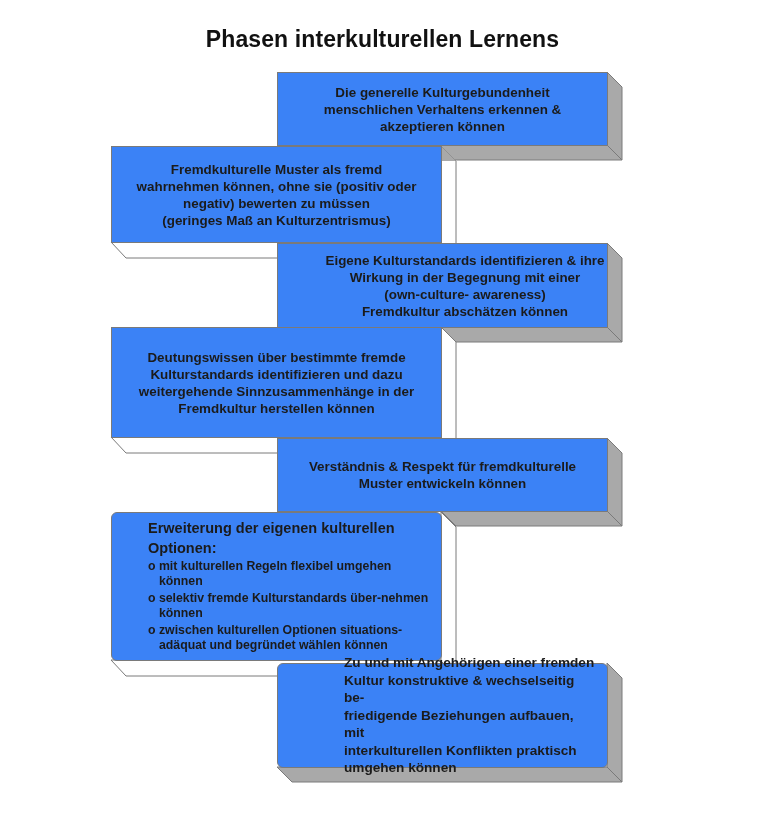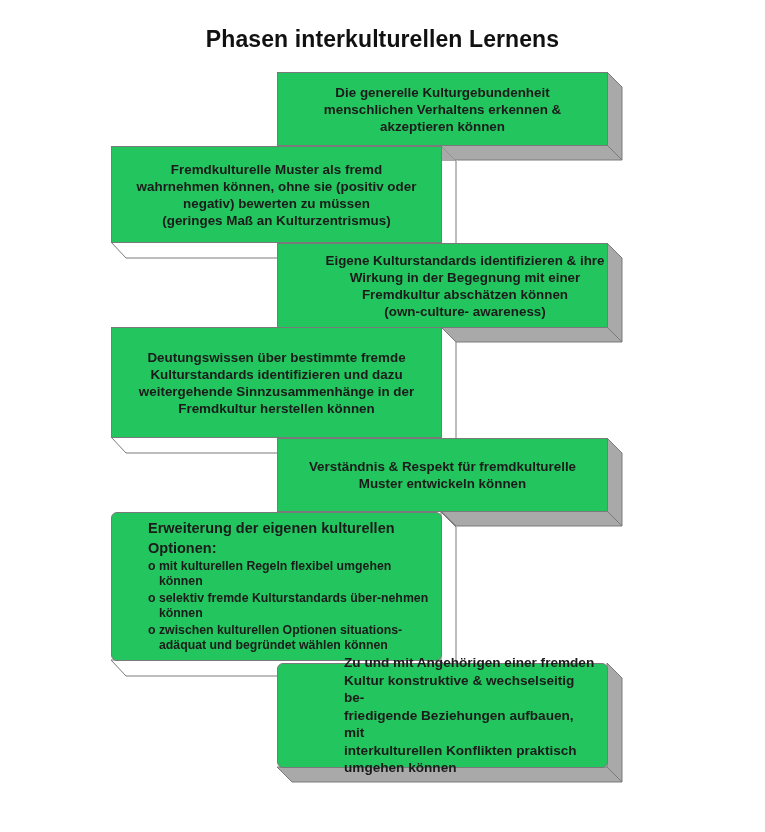--- a/index.html
+++ b/index.html
@@ -1,21 +1,21 @@
 <!DOCTYPE html>
 <html><head>
 <meta charset="utf-8">
 <style>
   html, body { margin:0; padding:0; background:#ffffff; }
   body { width:765px; height:832px; position:relative; overflow:hidden;
          font-family:"Liberation Sans", sans-serif; color:#1a1a1a; }
   .title { position:absolute; left:0; width:765px; top:26px; text-align:center;
            font-size:23px; font-weight:bold; color:#111; letter-spacing:0.1px; }
   .box { position:absolute; }
-  .front { position:absolute; background:#22c55e; border:1.3px solid #7a7a7a; box-sizing:border-box;
+  .front { position:absolute; background:#3b82f6; border:1.3px solid #7a7a7a; box-sizing:border-box;
            display:flex; align-items:center; justify-content:center; text-align:center;
            font-weight:bold; font-size:13.4px; line-height:17px; color:#1b1b1b; z-index:2; }
   .front.left-align { justify-content:center; text-align:left;border-radius:6px; }
   svg.depth { position:absolute; overflow:visible; z-index:1; }
   .list { padding-left:36px; padding-right:10px; }
   .list .head { font-size:14.5px; line-height:18px; margin-bottom:2px; }
   .list .item { font-size:12.3px; line-height:15px; padding-left:11px; text-indent:-11px; margin-bottom:2px; }
   .plain-left { padding-left:28px; padding-right:10px; text-align:left; }
 </style>
 </head>
@@ -55,22 +55,22 @@
 
 <div class="box">
   <svg class="depth" style="left:0;top:0" width="765" height="832">
     <polygon points="607,243 622,258 622,342 607,327" fill="#a9a9a9" stroke="#7a7a7a" stroke-width="1"></polygon>
     <polygon points="441,327 607,327 622,342 456,342" fill="#a9a9a9" stroke="#7a7a7a" stroke-width="1"></polygon>
   </svg>
   <div class="front" style="left:277px;top:243px;width:331px;height:85px;padding-left:45px;">
     <div>
       <div>Eigene Kulturstandards identifizieren &amp; ihre</div>
       <div>Wirkung in der Begegnung mit einer</div>
+      <div>(own-culture- awareness)</div>
       <div>Fremdkultur abschätzen können</div>
-      <div>(own-culture- awareness)</div>
     </div>
   </div>
 </div>
 
 <div class="box">
   <svg class="depth" style="left:0;top:0" width="765" height="832">
     <polygon points="441,327 456,342 456,453 441,438" fill="#ffffff" stroke="#7a7a7a" stroke-width="1"></polygon>
     <polygon points="111,437 441,437 441,453 126,453" fill="#ffffff" stroke="#7a7a7a" stroke-width="1"></polygon>
   </svg>
   <div class="front" style="left:111px;top:327px;width:331px;height:111px;">

